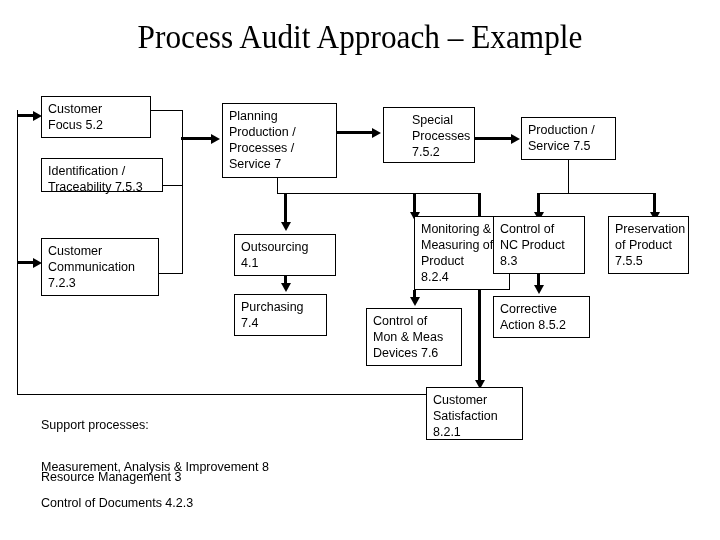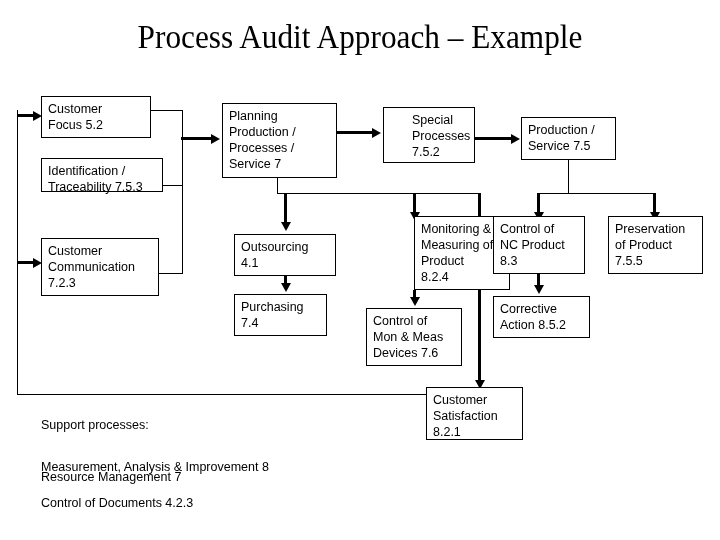--- a/index.html
+++ b/index.html
@@ -175,26 +175,26 @@
   <div class="box" style="left:493px; top:216px; width:92px; height:58px;">Control of
 NC Product
 8.3</div>
 
   <div class="line thick-v" style="left:537px; top:274px; height:14px;"></div>
   <div class="arrow-d" style="left:534px; top:285px;"></div>
 
   <div class="box" style="left:493px; top:296px; width:97px; height:42px;">Corrective
 Action 8.5.2</div>
 
-  <div class="box" style="left:608px; top:216px; width:95px; height:58px;">Preservation
+  <div class="box" style="left:608px; top:216px; width:81px; height:58px;">Preservation
 of Product
 7.5.5</div>
 
   <div class="box" style="left:426px; top:387px; width:97px; height:53px;">Customer
 Satisfaction
 8.2.1</div>
 
   <div class="support-line" style="left:41px; top:418px;">Support processes:</div>
   <div class="support-line" style="left:41px; top:460px;">Measurement, Analysis &amp; Improvement 8</div>
-  <div class="support-line" style="left:41px; top:470px;">Resource Management 7</div>
+  <div class="support-line" style="left:41px; top:470px;">Resource Management 3</div>
   <div class="support-line" style="left:41px; top:496px;">Control of Documents 4.2.3</div>
 
 </div>
 
 </body></html>

